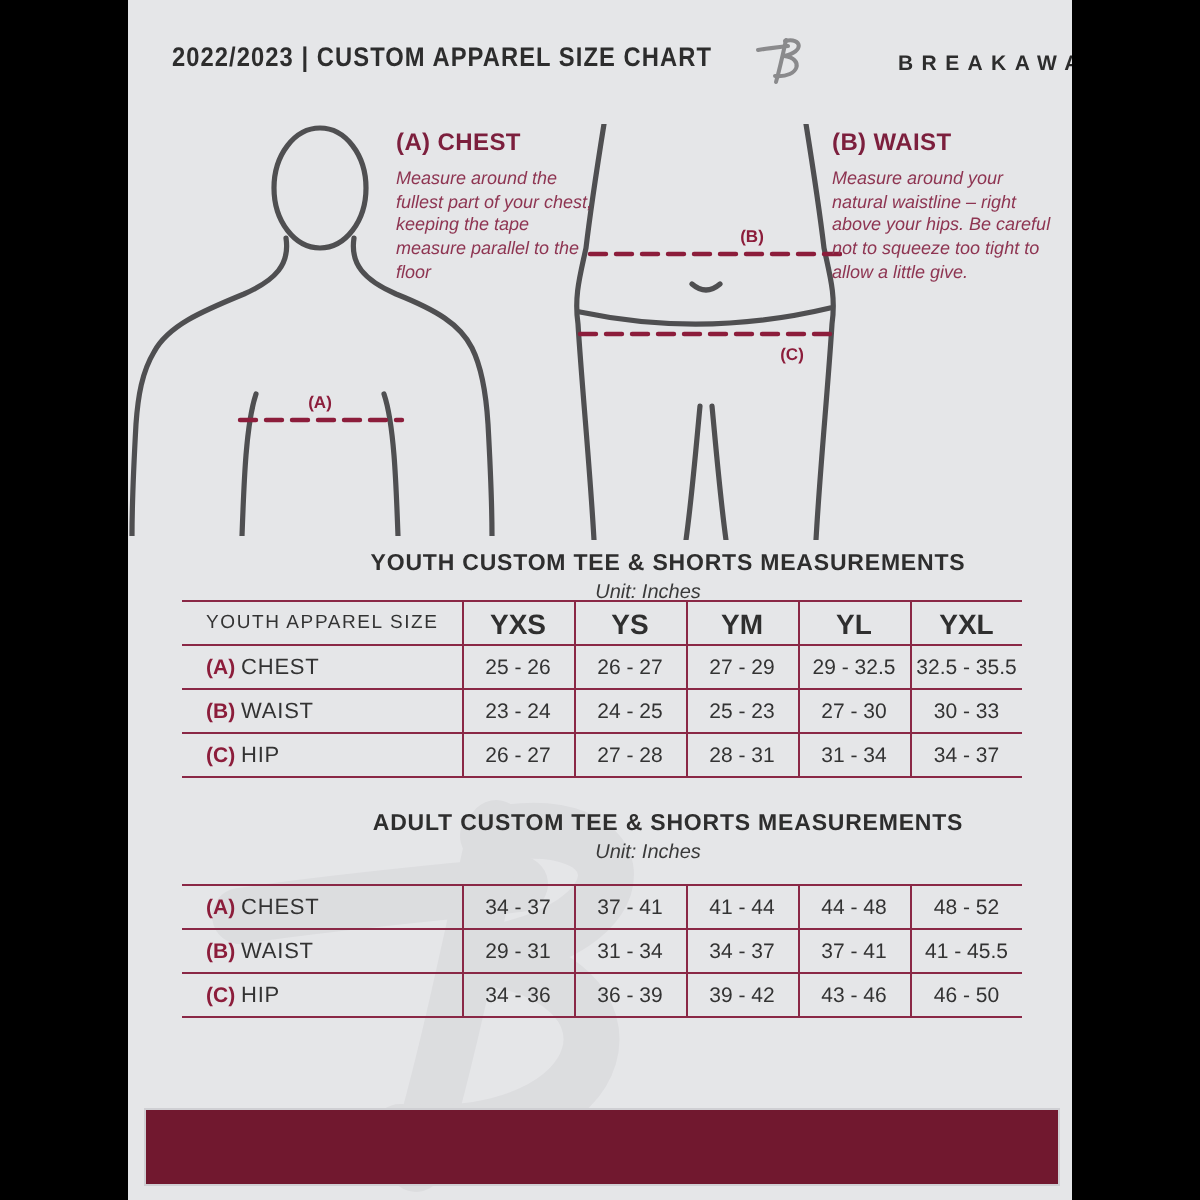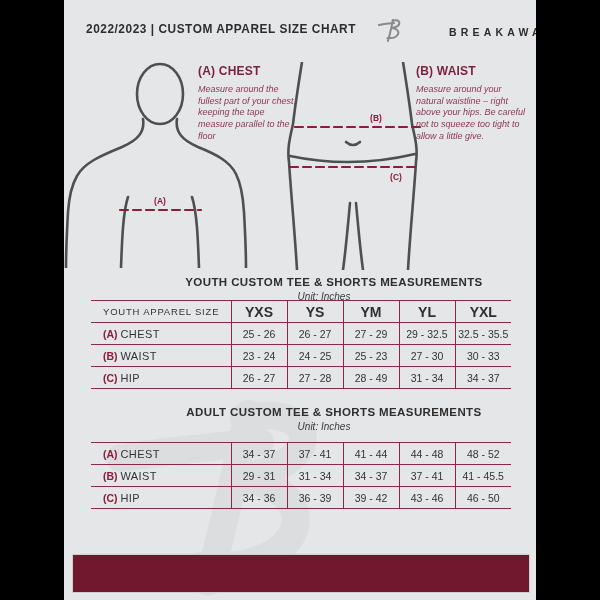--- a/index.html
+++ b/index.html
@@ -138,21 +138,21 @@
         <td>23 - 24</td>
         <td>24 - 25</td>
         <td>25 - 23</td>
         <td>27 - 30</td>
         <td>30 - 33</td>
       </tr>
       <tr>
         <td class="lblcell"><span class="rowpre">(C)</span> <span class="rowname">HIP</span></td>
         <td>26 - 27</td>
         <td>27 - 28</td>
-        <td>28 - 49</td>
+        <td>28 - 31</td>
         <td>31 - 34</td>
         <td>34 - 37</td>
       </tr>
     </tbody>
       </table>
 
     <div class="tbl-title" style="top:406px;">ADULT CUSTOM TEE &amp; SHORTS MEASUREMENTS</div>
     <div class="tbl-unit" style="top:421px;">Unit: Inches</div>
     <table class="size-table" style="top:442px;">
       <colgroup>

